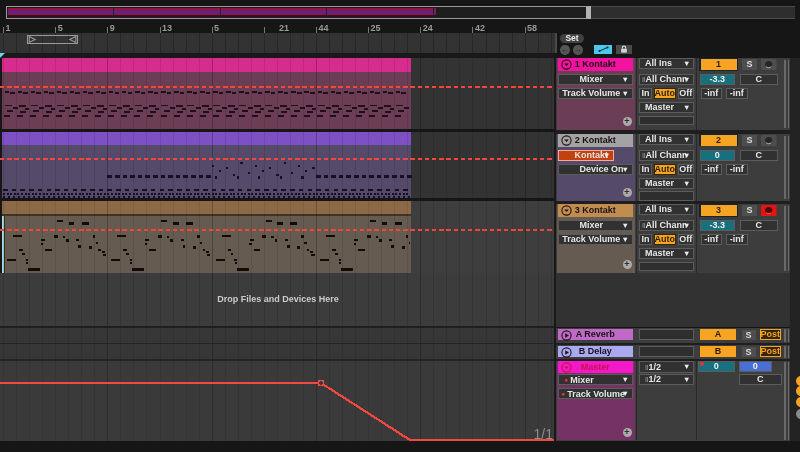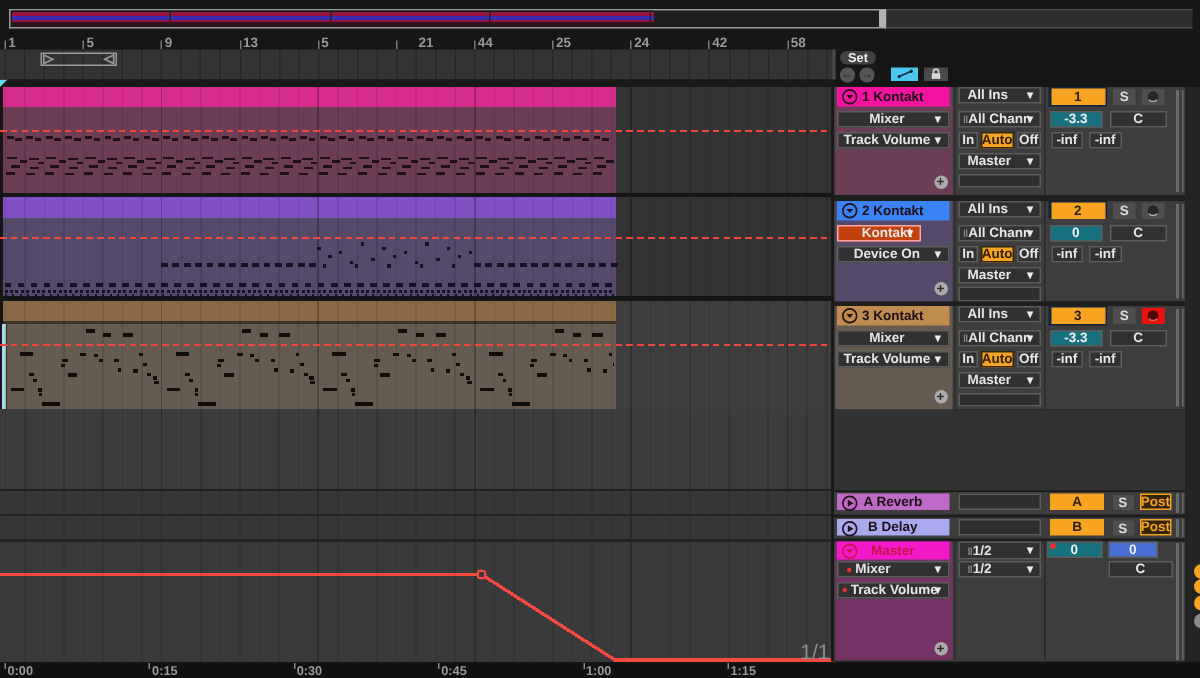--- a/index.html
+++ b/index.html
@@ -990,50 +990,37 @@
 <rect x="498.5" y="361.1" width="1" height="80.0" fill="rgba(0,0,0,0.10)"></rect>
 <rect x="511.6" y="361.1" width="1" height="80.0" fill="rgba(0,0,0,0.10)"></rect>
 <rect x="524.6" y="361.1" width="1" height="80.0" fill="rgba(0,0,0,0.22)"></rect>
 <rect x="537.6" y="361.1" width="1" height="80.0" fill="rgba(0,0,0,0.10)"></rect>
 <rect x="550.7" y="361.1" width="1" height="80.0" fill="rgba(0,0,0,0.10)"></rect>
 <polyline points="0,383 321,383 410,440 556,440" fill="none" stroke="#f5483e" stroke-width="2.2"></polyline>
 <circle cx="321" cy="383" r="2.6" fill="#3a3a3a" stroke="#f5483e" stroke-width="1.6"></circle>
 <text x="553" y="439" text-anchor="end" font-family="Liberation Sans, sans-serif" font-size="14" fill="#8e8e8e">1/1</text>
 </svg>
 
-<div style="position:absolute;left:0;top:441.5px;width:800px;height:10.5px;background:#111">
-<div style="position:absolute;left:3.0px;top:0;width:1px;height:4.5px;background:#8a8a8a"></div>
-<div class="blab" style="left:5.0px">0:00</div>
-<div style="position:absolute;left:99.4px;top:0;width:1px;height:4.5px;background:#8a8a8a"></div>
-<div class="blab" style="left:101.4px">0:15</div>
-<div style="position:absolute;left:195.8px;top:0;width:1px;height:4.5px;background:#8a8a8a"></div>
-<div class="blab" style="left:197.8px">0:30</div>
-<div style="position:absolute;left:292.2px;top:0;width:1px;height:4.5px;background:#8a8a8a"></div>
-<div class="blab" style="left:294.2px">0:45</div>
-<div style="position:absolute;left:388.6px;top:0;width:1px;height:4.5px;background:#8a8a8a"></div>
-<div class="blab" style="left:390.6px">1:00</div>
-<div style="position:absolute;left:485.0px;top:0;width:1px;height:4.5px;background:#8a8a8a"></div>
-<div class="blab" style="left:487.0px">1:15</div>
-</div>
 
 <div style="position:absolute;left:560px;top:33.5px;width:24px;height:9.5px;border-radius:5px;background:#414141;color:#ececec;font-size:8.5px;font-weight:bold;text-align:center;line-height:9.5px">Set</div>
 <div style="position:absolute;left:560px;top:45px;width:9.5px;height:9.5px;border-radius:50%;background:#555;color:#1e1e1e;font-size:8px;line-height:9.5px;text-align:center;font-weight:bold">←</div>
 <div style="position:absolute;left:573px;top:45px;width:9.5px;height:9.5px;border-radius:50%;background:#555;color:#1e1e1e;font-size:8px;line-height:9.5px;text-align:center;font-weight:bold">→</div>
 <div style="position:absolute;left:594px;top:45px;width:18px;height:9px;background:#4cc8f0"></div>
 <svg width="18" height="9" style="position:absolute;left:594px;top:45px">
       <circle cx="5.5" cy="6" r="1.1" fill="#0a3038"></circle>
       <circle cx="13.5" cy="2.5" r="1.1" fill="#0a3038"></circle>
       <line x1="5.5" y1="6" x2="13.5" y2="2.5" stroke="#0a3038" stroke-width="1"></line>
     </svg>
 <div style="position:absolute;left:616px;top:45px;width:16px;height:9px;background:#4a4a4a"></div>
 <svg width="16" height="9" style="position:absolute;left:616px;top:45px">
       <rect x="5.2" y="3.8" width="5.6" height="3.8" fill="#d8d8d8"></rect>
       <path d="M6.3 3.8 V2.8 A1.7 1.7 0 0 1 9.7 2.8 V3.8" fill="none" stroke="#d8d8d8" stroke-width="1.1"></path>
     </svg>
 
+<div style="position:absolute;left:0;top:294px;width:556px;text-align:center;color:#cbcbcb;font-size:9px;font-weight:bold">Drop Files and Devices Here</div>
 
 <div class="" style="left:556px;top:58px;width:234px;height:71.5px;position:absolute;background:#3d3d3d"></div>
 <div class="" style="left:557px;top:58px;width:77.5px;height:71.5px;position:absolute;background:#6b3e56"></div>
 <div class="" style="left:635.5px;top:58px;width:1.5px;height:71.5px;position:absolute;background:#2a2a2a"></div>
 <div class="" style="left:695.5px;top:58px;width:1.5px;height:71.5px;position:absolute;background:#2a2a2a"></div>
 <div class="" style="left:558px;top:58px;width:74.5px;height:13px;background:#f313a0;color:#1c0f16;font-weight:bold;text-align:center;line-height:13px;position:absolute;font-size:9px"><svg width="11" height="11" style="position:absolute;left:3px;top:1px">
         <circle cx="5.5" cy="5.5" r="4.6" fill="none" stroke="#241019" stroke-width="1.1"></circle>
         <path d="M3.2 4.4 L5.5 7 L7.8 4.4 Z" fill="#241019"></path>
       </svg>1 Kontakt</div>
 <div class="" style="left:558px;top:74px;width:74.5px;height:11px;position:absolute;background:#313131;border:1px solid #5c5c5c;box-sizing:border-box;color:#e6e6e6;font-weight:bold;font-size:9px;overflow:hidden">
@@ -1072,30 +1059,30 @@
 <div class="" style="left:700px;top:74px;width:34.5px;height:11px;position:absolute;background:#17707e;border:1px solid #5c5c5c;box-sizing:border-box;color:#f0f0f0;font-weight:bold;font-size:9px;text-align:center;white-space:nowrap;overflow:hidden;line-height:9px">-3.3</div>
 <div class="" style="left:740px;top:74px;width:37.5px;height:11px;position:absolute;background:#313131;border:1px solid #5c5c5c;box-sizing:border-box;color:#e6e6e6;font-weight:bold;font-size:9px;text-align:center;white-space:nowrap;overflow:hidden;line-height:9px">C</div>
 <div class="" style="left:700.5px;top:88px;width:21.5px;height:11px;position:absolute;background:#313131;border:1px solid #5c5c5c;box-sizing:border-box;color:#e6e6e6;font-weight:bold;font-size:9px;text-align:center;white-space:nowrap;overflow:hidden;line-height:9px">-inf</div>
 <div class="" style="left:726px;top:88px;width:21.5px;height:11px;position:absolute;background:#313131;border:1px solid #5c5c5c;box-sizing:border-box;color:#e6e6e6;font-weight:bold;font-size:9px;text-align:center;white-space:nowrap;overflow:hidden;line-height:9px">-inf</div>
 <div class="" style="left:784px;top:60px;width:1.5px;height:67.5px;position:absolute;background:#6a6a6a"></div>
 <div class="" style="left:787.5px;top:60px;width:1.5px;height:67.5px;position:absolute;background:#6a6a6a"></div>
 <div class="" style="left:556px;top:133.5px;width:234px;height:67.5px;position:absolute;background:#3d3d3d"></div>
 <div class="" style="left:557px;top:133.5px;width:77.5px;height:67.5px;position:absolute;background:#554a6a"></div>
 <div class="" style="left:635.5px;top:133.5px;width:1.5px;height:67.5px;position:absolute;background:#2a2a2a"></div>
 <div class="" style="left:695.5px;top:133.5px;width:1.5px;height:67.5px;position:absolute;background:#2a2a2a"></div>
-<div class="" style="left:558px;top:133.5px;width:74.5px;height:13px;background:#3b82f6;color:#1c0f16;font-weight:bold;text-align:center;line-height:13px;position:absolute;font-size:9px"><svg width="11" height="11" style="position:absolute;left:3px;top:1px">
+<div class="" style="left:558px;top:133.5px;width:74.5px;height:13px;background:#a3a3a3;color:#1c0f16;font-weight:bold;text-align:center;line-height:13px;position:absolute;font-size:9px"><svg width="11" height="11" style="position:absolute;left:3px;top:1px">
         <circle cx="5.5" cy="5.5" r="4.6" fill="none" stroke="#241019" stroke-width="1.1"></circle>
         <path d="M3.2 4.4 L5.5 7 L7.8 4.4 Z" fill="#241019"></path>
       </svg>2 Kontakt</div>
 <div class="" style="left:558px;top:149.5px;width:56px;height:11px;position:absolute;background:#c2410c;border:1px solid #fca5a5;box-sizing:border-box;color:#e6e6e6;font-weight:bold;font-size:9px;overflow:hidden">
       <span style="position:absolute;left:0;top:0;width:64.5px;text-align:center;white-space:nowrap;overflow:hidden;line-height:9px">Kontakt</span>
       <span style="position:absolute;right:2.5px;top:0;font-size:7.5px;color:#ececec;line-height:9px">▼</span>
     </div>
 <div class="" style="left:558px;top:163.5px;width:74.5px;height:11px;position:absolute;background:#313131;border:1px solid #5c5c5c;box-sizing:border-box;color:#e6e6e6;font-weight:bold;font-size:9px;overflow:hidden">
-      <span style="position:absolute;left:0;top:0;width:64.5px;text-align:center;white-space:nowrap;overflow:hidden;line-height:9px">Device On</span>
+      <span style="position:absolute;left:0;top:0;width:64.5px;text-align:right;white-space:nowrap;overflow:hidden;line-height:9px">Device On</span>
       <span style="position:absolute;right:2.5px;top:0;font-size:7.5px;color:#ececec;line-height:9px">▼</span>
     </div>
 <div class="" style="left:622.5px;top:188px;width:9px;height:9px;position:absolute;border-radius:50%;background:#ababab;color:#2e2e2e;font-size:9px;line-height:9px;text-align:center;font-weight:bold">+</div>
 <div class="" style="left:639px;top:133.5px;width:55px;height:11px;position:absolute;background:#313131;border:1px solid #5c5c5c;box-sizing:border-box;color:#e6e6e6;font-weight:bold;font-size:9px;overflow:hidden">
       <span style="position:absolute;left:5px;top:0;width:41px;white-space:nowrap;overflow:hidden;line-height:9px">All Ins</span>
       <span style="position:absolute;right:2.5px;top:0;font-size:7.5px;color:#ececec;line-height:9px">▼</span>
     </div>
 <div class="" style="left:639px;top:149.5px;width:55px;height:11px;position:absolute;background:#313131;border:1px solid #5c5c5c;box-sizing:border-box;color:#e6e6e6;font-weight:bold;font-size:9px;overflow:hidden">
       <span style="position:absolute;left:2px;top:0;width:44px;white-space:nowrap;overflow:hidden;line-height:9px"><span style="color:#8a8a8a;font-size:7px">‖</span>All Channe</span>
       <span style="position:absolute;right:2.5px;top:0;font-size:7.5px;color:#ececec;line-height:9px">▼</span>

